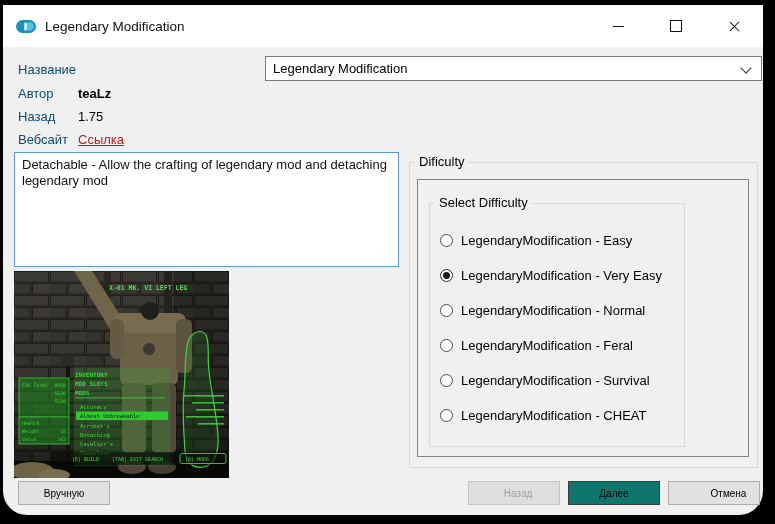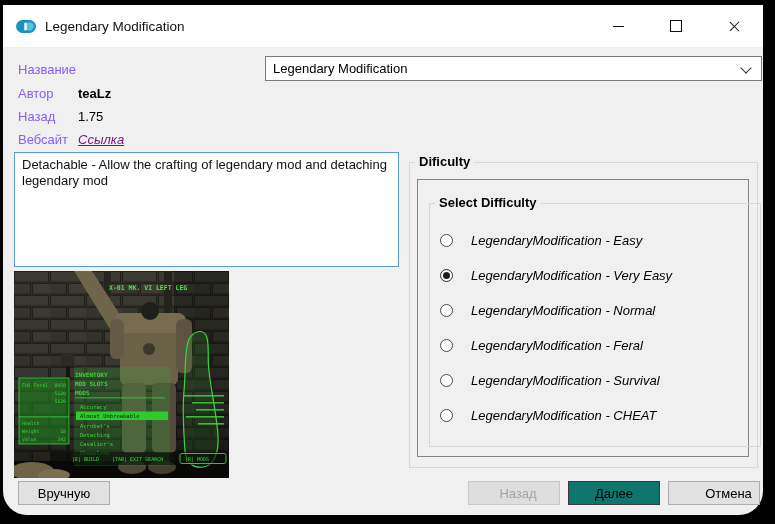--- a/index.html
+++ b/index.html
@@ -14,53 +14,53 @@
   .win-controls{position:absolute;right:0;top:0;height:42px;display:flex;}
   .win-btn{width:58px;height:42px;display:flex;align-items:center;justify-content:center;cursor:default;}
   .glyph-min{width:11px;height:1px;background:#111;}
   .glyph-max{width:10px;height:10px;border:1px solid #111;}
   .glyph-close{position:relative;width:13px;height:13px;}
   .glyph-close::before,.glyph-close::after{content:"";position:absolute;left:6px;top:0;width:1.4px;height:13px;background:#111;}
   .glyph-close::before{transform:rotate(45deg);}
   .glyph-close::after{transform:rotate(-45deg);}
 
   
-  .flabel{position:absolute;left:15px;color:#8b5cf6;}
+  .flabel{position:absolute;left:15px;color:#0c4a6e;}
   .fvalue{position:absolute;left:75px;color:#000;}
-  .link{position:absolute;left:75px;color:#701a75;text-decoration:underline;cursor:pointer;font-style:italic;}
+  .link{position:absolute;left:75px;color:#b91c1c;text-decoration:underline;cursor:pointer;}
 
   
   .combo{position:absolute;left:262px;top:51px;width:497px;height:25px;background:#fff;border:1px solid #7a7a7a;box-sizing:border-box;display:flex;align-items:center;cursor:default;}
   .combo-text{margin-left:7px;}
   .chev{position:absolute;right:11px;top:7px;width:7px;height:7px;border-right:1.6px solid #303030;border-bottom:1.6px solid #303030;transform:rotate(45deg);}
 
   
   .desc{position:absolute;left:11px;top:147px;width:385px;height:115px;box-sizing:border-box;border:1px solid #5b9bd5;background:#fff;resize:none;outline:none;font-family:"Liberation Sans",sans-serif;font-size:13px;padding:4px 7px;color:#111;line-height:1.25;}
 
   
   .preview{position:absolute;left:11px;top:266px;width:211px;height:207px;}
 
   
   .groupbox{position:absolute;box-sizing:border-box;}
   .gb-border{position:absolute;left:0;right:0;top:8px;bottom:0;border:1px solid #d7d7d7;}
-  .gb-label{position:absolute;left:6px;top:0;background:#f0f0f0;padding:0 4px;line-height:16px;font-weight:bold;}
+  .gb-label{position:absolute;left:6px;top:0;background:#f0f0f0;padding:0 4px;line-height:16px;}
   .gb-outer{left:406px;top:149px;width:349px;height:314px;}
   .diff-panel{position:absolute;left:414px;top:174px;width:332px;height:278px;border:1px solid #848484;box-sizing:border-box;background:#f0f0f0;}
-  .gb-inner{left:426px;top:190px;width:332px;height:252px;}
+  .gb-inner{left:426px;top:190px;width:256px;height:252px;}
 
   
   .radio-list{position:absolute;left:437px;top:218px;}
   .radio-row{height:35px;display:flex;align-items:center;cursor:default;}
   .radio{width:13px;height:13px;border-radius:50%;border:1px solid #4a4a4a;background:#fff;box-sizing:border-box;position:relative;flex:0 0 auto;}
   .radio.checked{border-color:#2b2b2b;}
   .radio.checked::after{content:"";position:absolute;left:2px;top:2px;width:7px;height:7px;border-radius:50%;background:#1d1d1d;}
-  .radio-label{margin-left:18px;font-style:italic;}
-
-  
-  .btn{position:absolute;width:92px;height:24px;background:#e1e1e1;border:1px solid #adadad;box-sizing:border-box;display:flex;align-items:center;justify-content:center;font-size:13px;cursor:default;}
+  .radio-label{margin-left:8px;}
+
+  
+  .btn{position:absolute;width:92px;height:24px;background:#e1e1e1;border:1px solid #adadad;box-sizing:border-box;display:flex;align-items:center;justify-content:center;font-size:10px;cursor:default;}
   .btn-manual{left:15px;top:476px;}
   .btn-back{left:465px;top:476px;background:#dedede;border-color:#c6c6c6;color:#a3a3a3;padding-left:8px;}
   .btn-next{left:565px;top:476px;border:1px solid #3c3c3c;background:#0f766e;}
   .btn-cancel{left:665px;top:476px;padding-left:29px;}
 
   svg text{font-family:"DejaVu Sans Mono","Liberation Mono",monospace;}
 </style>
 </head>
 <body>
 

